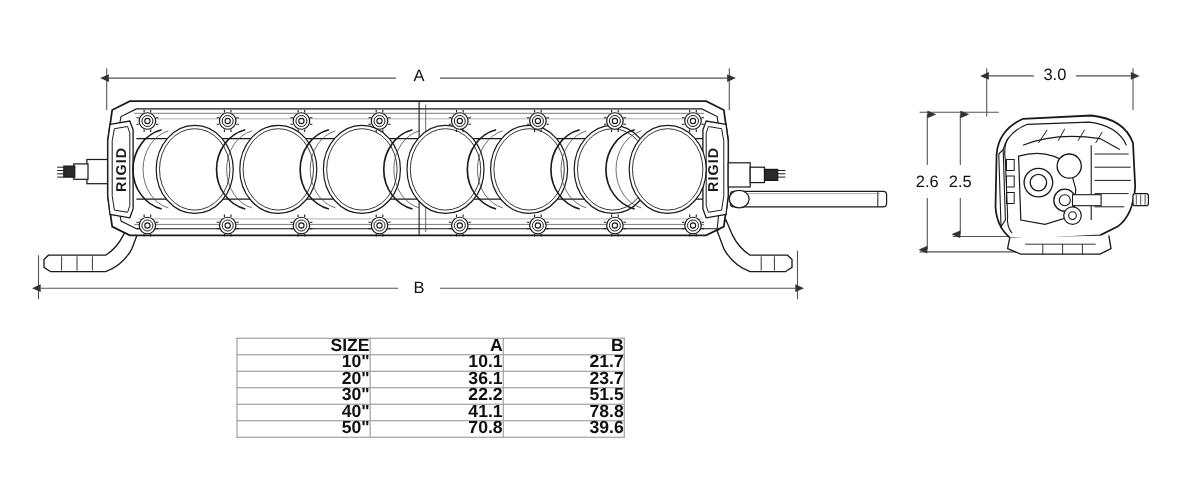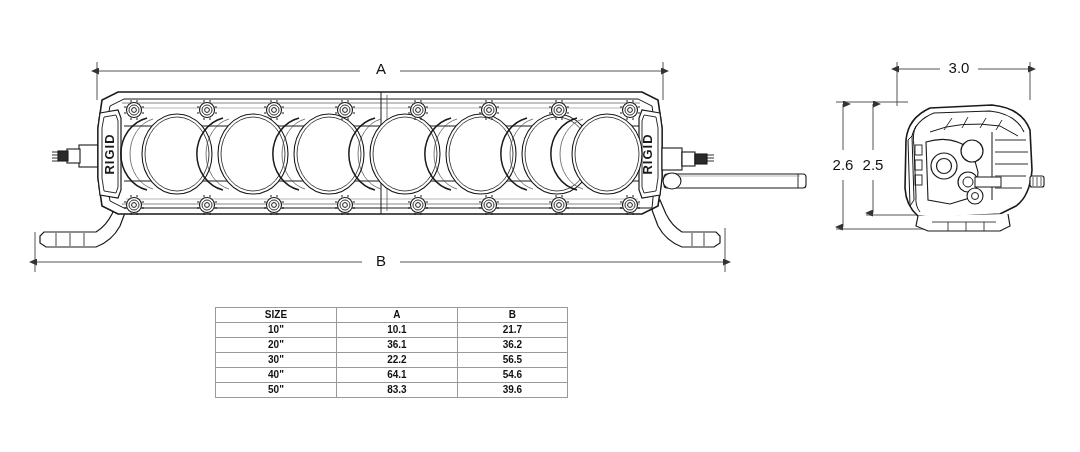--- a/index.html
+++ b/index.html
@@ -7,21 +7,21 @@
        font-family:"Liberation Sans", sans-serif;color:#111;}
   #stage{position:relative;width:1080px;height:452px;background:#fff;}
   svg.draw{position:absolute;left:0;top:0;width:1080px;height:452px;}
   .dimtxt{font-family:"Liberation Sans", sans-serif;font-size:13px;fill:#111;
           text-anchor:middle;dominant-baseline:middle;}
   .dimtxt.big{font-size:15px;}
   
   #spec-table{position:absolute;left:215px;top:307px;width:353px;
               border-collapse:collapse;}
   #spec-table td{border:1px solid #9a9a9a;height:14px;line-height:14px;
-                 font-size:10px;text-align:center;color:#111;padding:0;
+                 font-size:16px;text-align:right;color:#111;padding:0;
                  font-family:"Liberation Sans", sans-serif;font-weight:600;}
   #spec-table td.c0{width:121px;}
   #spec-table td.c1{width:121px;}
   #spec-table td.c2{width:110px;}
   #spec-table tr.head td{font-weight:600;}
 </style>
 </head>
 <body>
 
 <div id="stage">
@@ -255,33 +255,33 @@
           <td class="c2">B</td>
         </tr>
         <tr>
           <td class="c0">10"</td>
           <td class="c1">10.1</td>
           <td class="c2">21.7</td>
         </tr>
         <tr>
           <td class="c0">20"</td>
           <td class="c1">36.1</td>
-          <td class="c2">36.2</td>
+          <td class="c2">23.7</td>
         </tr>
         <tr>
           <td class="c0">30"</td>
           <td class="c1">22.2</td>
-          <td class="c2">56.5</td>
+          <td class="c2">51.5</td>
         </tr>
         <tr>
           <td class="c0">40"</td>
-          <td class="c1">64.1</td>
-          <td class="c2">54.6</td>
+          <td class="c1">41.1</td>
+          <td class="c2">78.8</td>
         </tr>
         <tr>
           <td class="c0">50"</td>
-          <td class="c1">83.3</td>
+          <td class="c1">70.8</td>
           <td class="c2">39.6</td>
         </tr>
       </tbody>
   </table>
 
 </div>
 
 </body></html>

